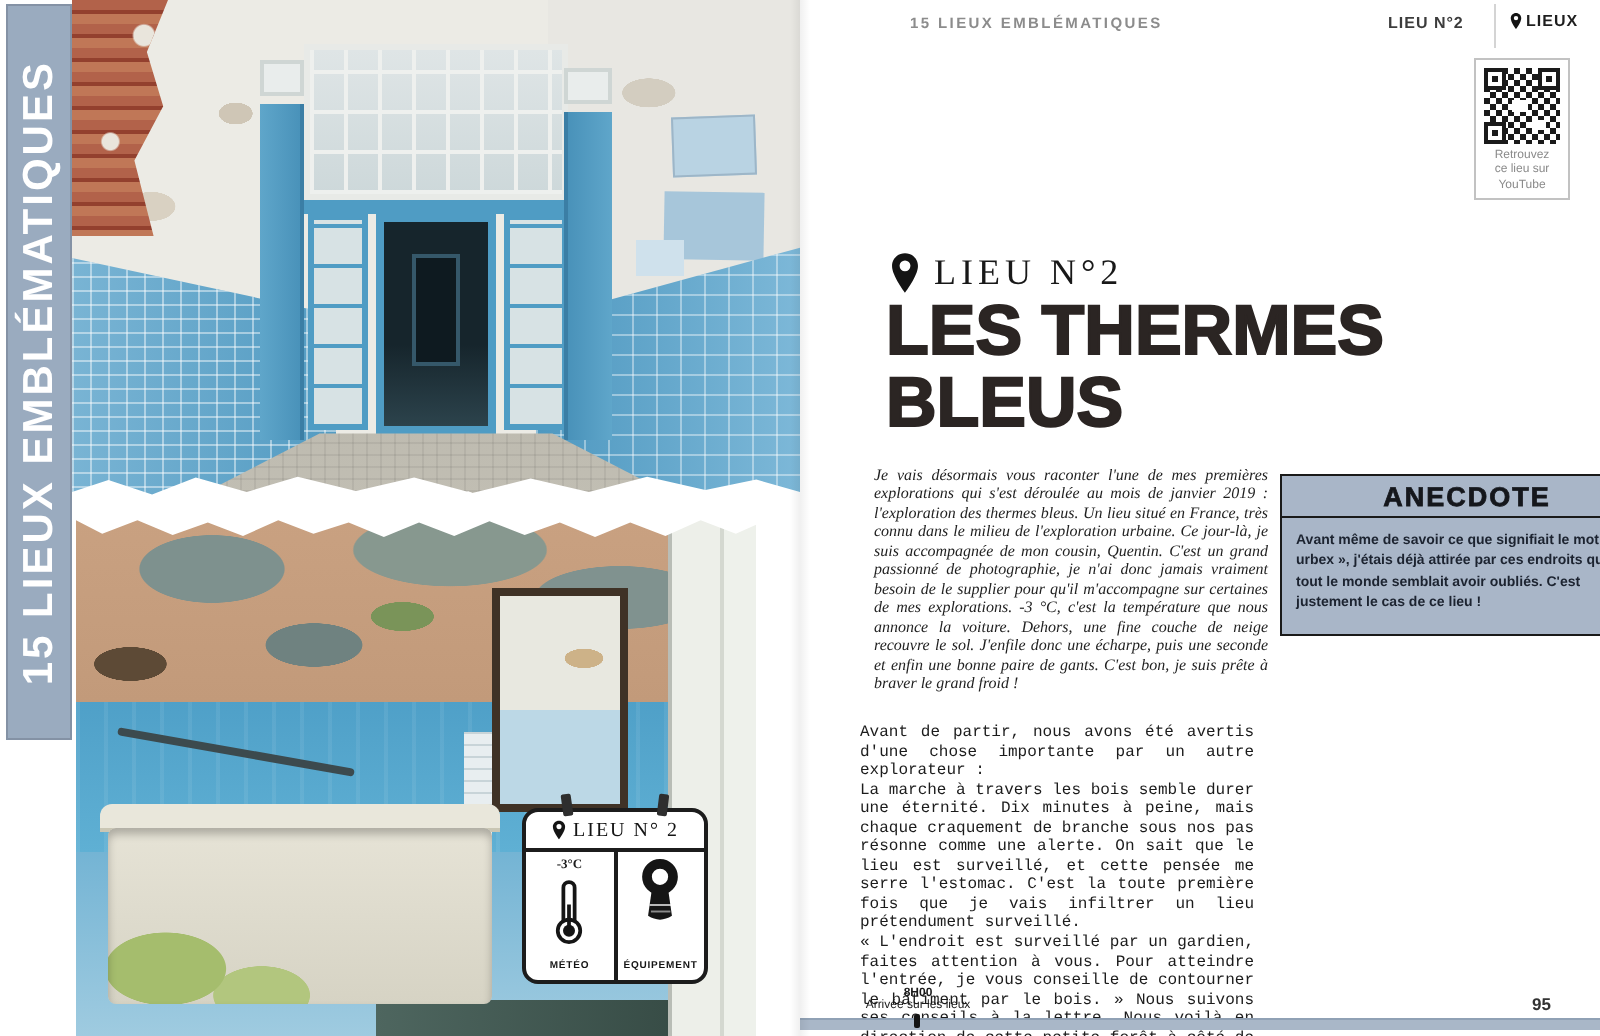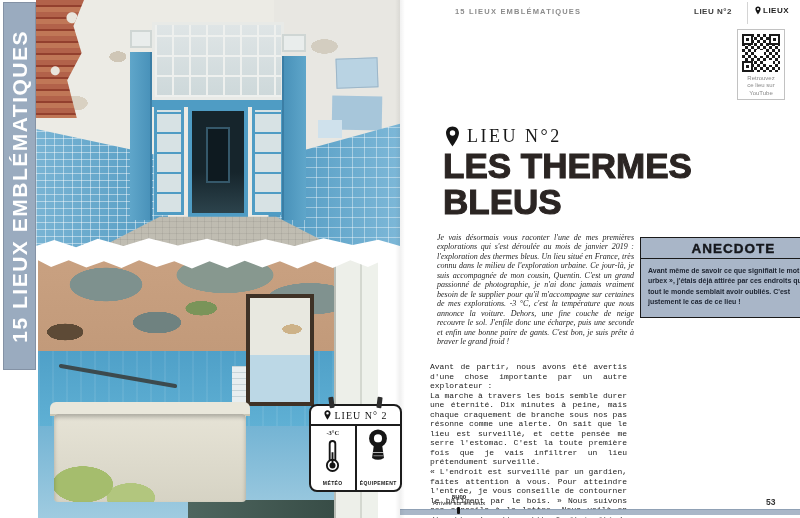--- a/index.html
+++ b/index.html
@@ -109,21 +109,21 @@
     box-shadow: inset 0 3px 4px rgba(0,0,0,.25);
     background:
       radial-gradient(ellipse 50px 30px at 15% 80%, #a5bd6d 60%, transparent 61%),
       radial-gradient(ellipse 40px 24px at 40% 95%, #b2c67e 60%, transparent 61%),
       linear-gradient(180deg, #e6e3d6, #d6d3c4); }
   .b-doorframe { position:absolute; right:0; top:0; width:44px; height:100%; border-left:2px solid #b9bdb6;
     background: linear-gradient(90deg, #edefe9 0 24px, #d4d8d0 24px 26px, #eef1eb 26px 100%); }
 
   
   .info-card { position:absolute; left:261px; top:404px; width:93px; height:88px; background:#ffffff;
-    border:2px solid #1c1c1c; border-radius:8px; z-index:10; display:flex; flex-direction:column;margin-left:48px; }
+    border:2px solid #1c1c1c; border-radius:8px; z-index:10; display:flex; flex-direction:column; }
   .info-card .strap { position:absolute; top:-9px; width:5px; height:11px; background:#2e2e2e; border-radius:1px; }
   .strap.s1 { left:18px; transform:rotate(-8deg); }
   .strap.s2 { left:66px; transform:rotate(7deg); }
   .ic-header { display:flex; align-items:center; justify-content:center; gap:4px; height:20px;
     border-bottom:2px solid #1c1c1c; font-family:"Liberation Serif", serif; font-size:10px; letter-spacing:1px; color:#141414; }
   .ic-cells { display:flex; flex:1; }
   .ic-cell { flex:1; display:flex; flex-direction:column; align-items:center; justify-content:space-between; padding:3px 2px 4px; }
   .ic-cell + .ic-cell { border-left:2px solid #1c1c1c; }
   .ic-temp { font-size:6.5px; font-weight:bold; color:#1c1c1c; font-family:"Liberation Serif", serif; }
   .ic-label { font-size:5px; font-weight:bold; letter-spacing:.4px; color:#141414; }
@@ -320,15 +320,15 @@
     <p>La marche à travers les bois semble durer une éternité. Dix minutes à peine, mais chaque craquement de branche sous nos pas résonne comme une alerte. On sait que le lieu est surveillé, et cette pensée me serre l'estomac. C'est la toute première fois que je vais infiltrer un lieu prétendument surveillé.</p>
     <p>« L'endroit est surveillé par un gardien, faites attention à vous. Pour atteindre l'entrée, je vous conseille de contourner le bâtiment par le bois. » Nous suivons ses conseils à la lettre. Nous voilà en direction de cette petite forêt à côté de laquelle nous venons tout juste de nous garer.</p>
   </div>
 
   <div class="footer-block">
     <div class="footer-time">8H00</div>
     <div class="footer-label">Arrivée sur les lieux</div>
   </div>
   <div class="footer-tick"></div>
   <div class="timeline-bar"></div>
-  <div class="page-num">53</div>
+  <div class="page-num">95</div>
 
 </div>
 
 </body></html>

